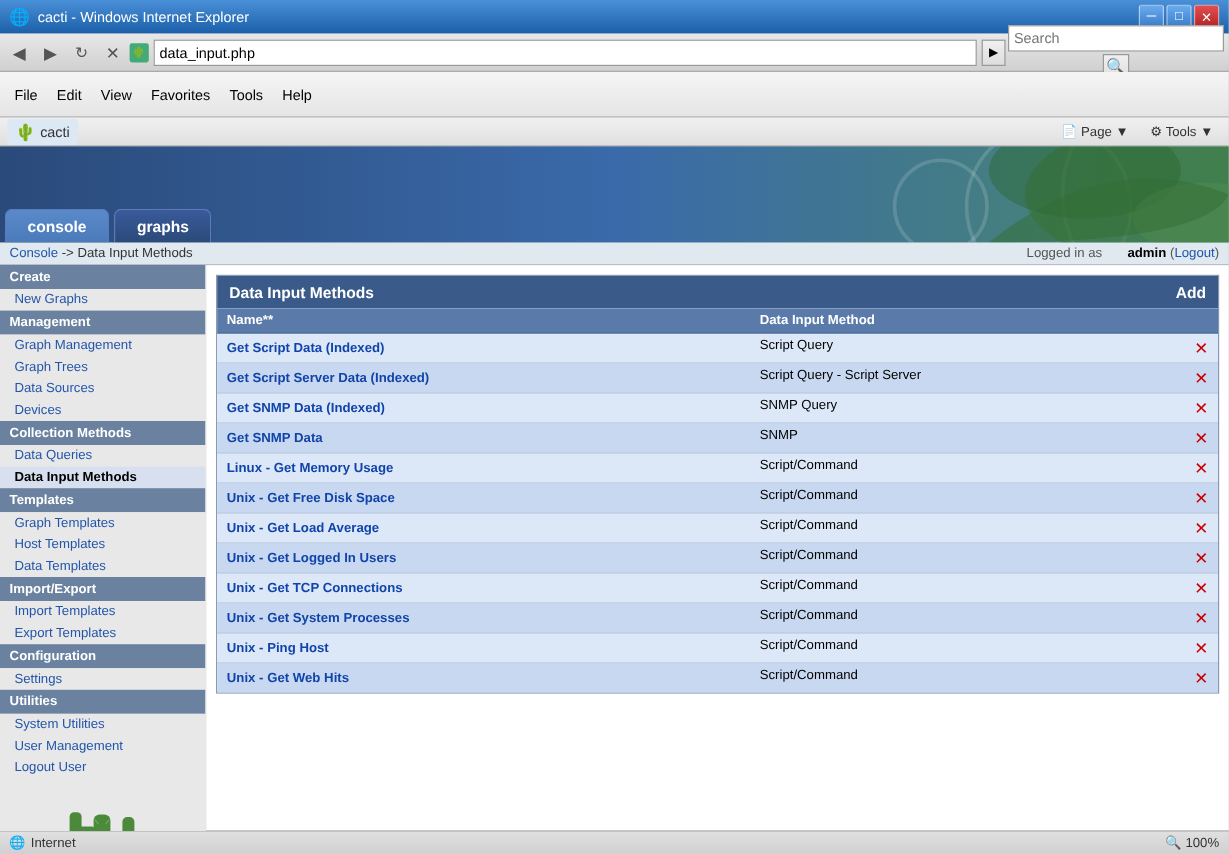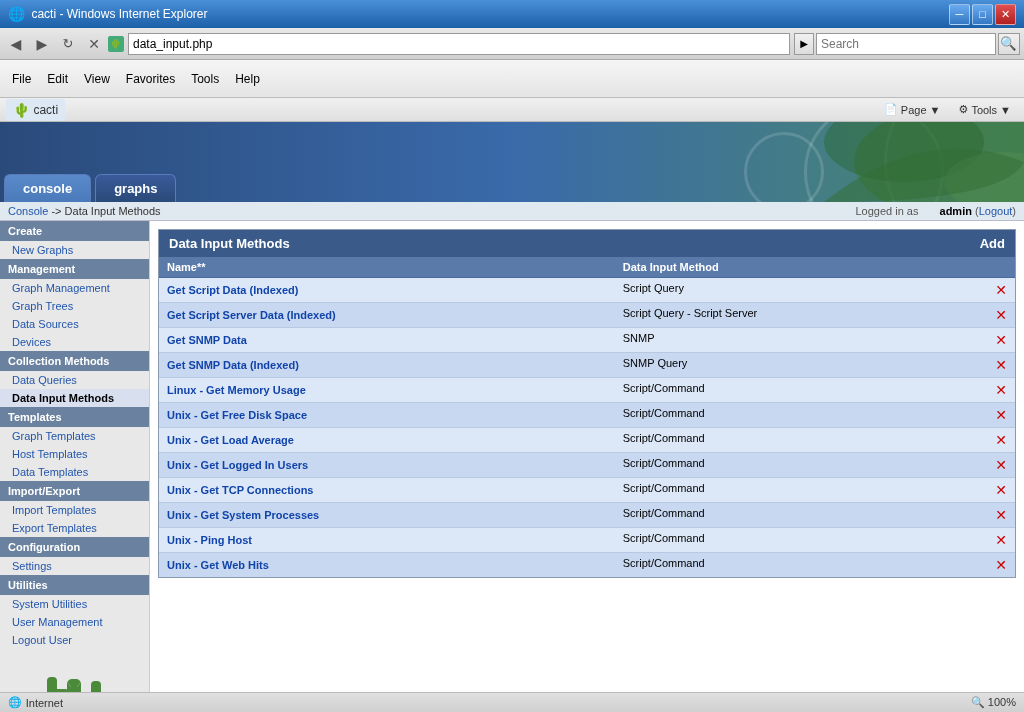--- a/index.html
+++ b/index.html
@@ -65,21 +65,21 @@
       font-size: 12px;
     }
     .address-go-btn {
       width: 20px; height: 22px;
       border: 1px solid #999;
       background: linear-gradient(to bottom, #f0f0f0, #ddd);
       cursor: pointer; display: flex; align-items: center; justify-content: center;
       font-size: 10px;
     }
     .search-container {
-      display: flex; align-items: center; gap: 2px;
+      display: flex; align-items: center; gap: 2px; flex-direction: column;
     }
     .search-input {
       width: 180px; height: 22px;
       border: 1px solid #999;
       padding: 0 4px; font-size: 12px;
     }
     .search-btn {
       width: 22px; height: 22px;
       border: 1px solid #999;
       background: linear-gradient(to bottom, #f0f0f0, #ddd);
@@ -196,21 +196,21 @@
       align-items: center;
       justify-content: space-between;
     }
     .breadcrumb-bar a { color: #2255aa; text-decoration: none; }
     .logged-in { font-size: 11px; color: #555; }
     .logged-in a { color: #2255aa; text-decoration: none; }
     .logged-in strong { color: #000; margin-left: 18px; }
 
     
     .sidebar {
-      width: 150px;
+      width: 172px;
       background: #e8e8e8;
       border-right: 1px solid #ccc;
       overflow-y: auto;
       flex-shrink: 0;
       padding-bottom: 20px;
     }
     .sidebar-section {
       background: #6a82a0;
       color: white;
       padding: 4px 8px;
@@ -481,26 +481,26 @@
           <tbody id="table-body">
           <tr>
                 <td><a href="#">Get Script Data (Indexed)</a></td>
                 <td>Script Query<span class="delete-btn">✕</span></td>
               </tr>
               <tr>
                 <td><a href="#">Get Script Server Data (Indexed)</a></td>
                 <td>Script Query - Script Server<span class="delete-btn">✕</span></td>
               </tr>
               <tr>
+                <td><a href="#">Get SNMP Data (Indexed)</a></td>
+                <td>SNMP Query<span class="delete-btn">✕</span></td>
+              </tr>
+              <tr>
                 <td><a href="#">Get SNMP Data</a></td>
                 <td>SNMP<span class="delete-btn">✕</span></td>
-              </tr>
-              <tr>
-                <td><a href="#">Get SNMP Data (Indexed)</a></td>
-                <td>SNMP Query<span class="delete-btn">✕</span></td>
               </tr>
               <tr>
                 <td><a href="#">Linux - Get Memory Usage</a></td>
                 <td>Script/Command<span class="delete-btn">✕</span></td>
               </tr>
               <tr>
                 <td><a href="#">Unix - Get Free Disk Space</a></td>
                 <td>Script/Command<span class="delete-btn">✕</span></td>
               </tr>
               <tr>

